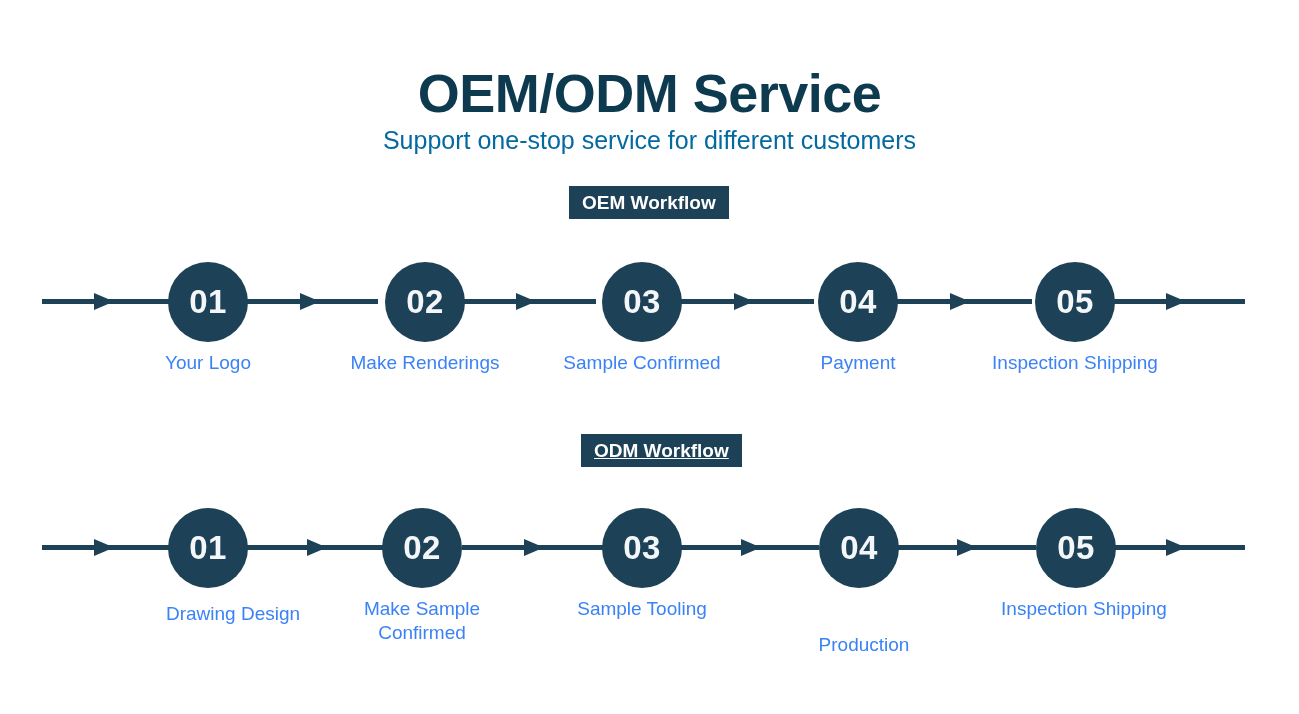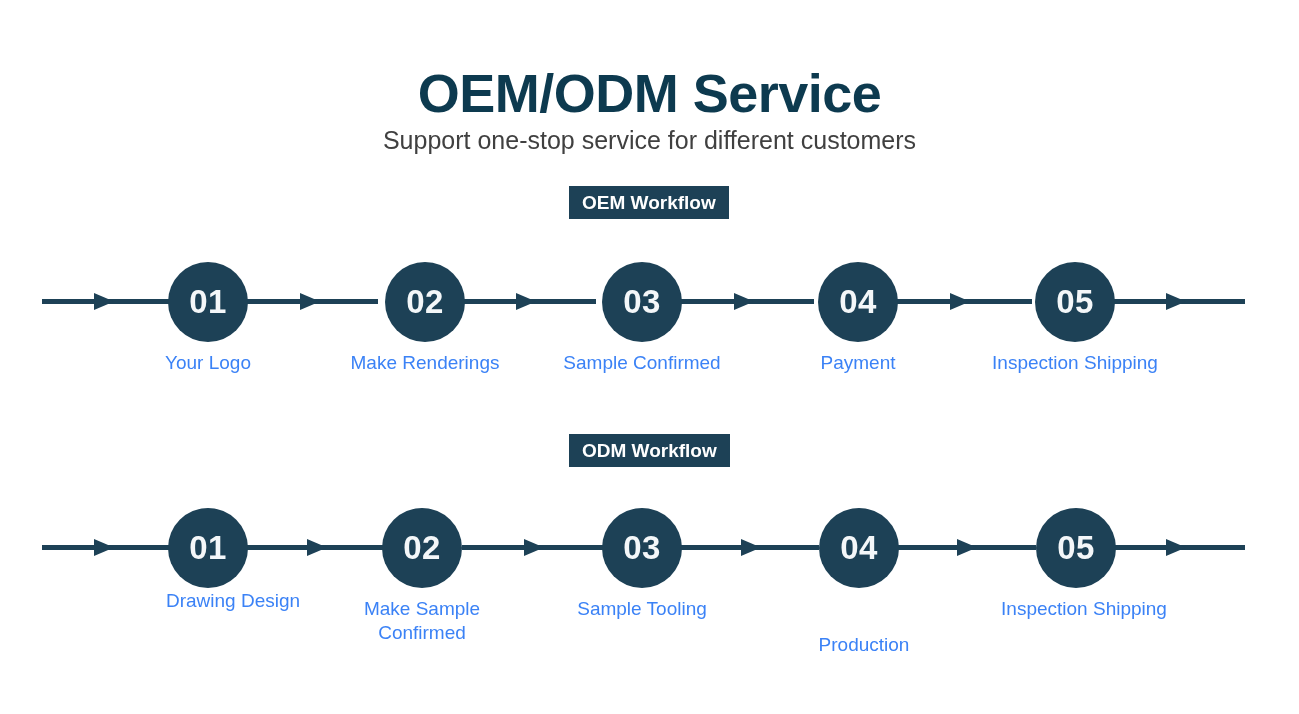--- a/index.html
+++ b/index.html
@@ -37,42 +37,42 @@
     font-weight: bold;
     color: #0d3a4f;
     letter-spacing: -0.5px;
     line-height: 62px;
     margin: 0;
     white-space: nowrap;
   }
   .subtitle {
     font-size: 25px;
     font-weight: normal;
-    color: #404040;
+    color: #0369a1;
     line-height: 32px;
     margin: 0;
     white-space: nowrap;
   }
 
   
   .badge {
     position: absolute;
     height: 33px;
     background: #1d4156;
     color: #ffffff;
     font-size: 19px;
     font-weight: bold;
     line-height: 33px;
     text-align: center;
     padding: 0 13px;
     white-space: nowrap;
     box-sizing: border-box;
   }
   .badge-oem { left: 569px; top: 186px; text-align: center; }
-  .badge-odm { left: 569px; top: 434px; }
+  .badge-odm { left: 581px; top: 434px; text-decoration: underline; }
 
   
   .flow-row {
     position: absolute;
     left: 0;
     width: 1276px;
     height: 130px;
   }
   .row-oem { top: 238px; }
   .row-odm { top: 486px; }
@@ -174,21 +174,21 @@
         <polygon points="94,53 114,61.5 94,70"></polygon>
         <polygon points="307,53 327,61.5 307,70"></polygon>
         <polygon points="524,53 544,61.5 524,70"></polygon>
         <polygon points="741,53 761,61.5 741,70"></polygon>
         <polygon points="957,53 977,61.5 957,70"></polygon>
         <polygon points="1166,53 1186,61.5 1166,70"></polygon>
       </g>
     </svg>
 
     <div class="node" style="left:168px; top:22px;">01</div>
-    <div class="node-label" style="left:118px; top:103px;">Drawing Design</div>
+    <div class="node-label" style="left:118px; top:116px;">Drawing Design</div>
 
     <div class="node" style="left:382px; top:22px;">02</div>
     <div class="node-label" style="left:307px; top:111px;">Make Sample
 Confirmed</div>
 
     <div class="node" style="left:602px; top:22px;">03</div>
     <div class="node-label" style="left:527px; top:111px;">Sample Tooling</div>
 
     <div class="node" style="left:819px; top:22px;">04</div>
     <div class="node-label" style="left:749px; top:111px;margin-top:36px;">Production</div>

